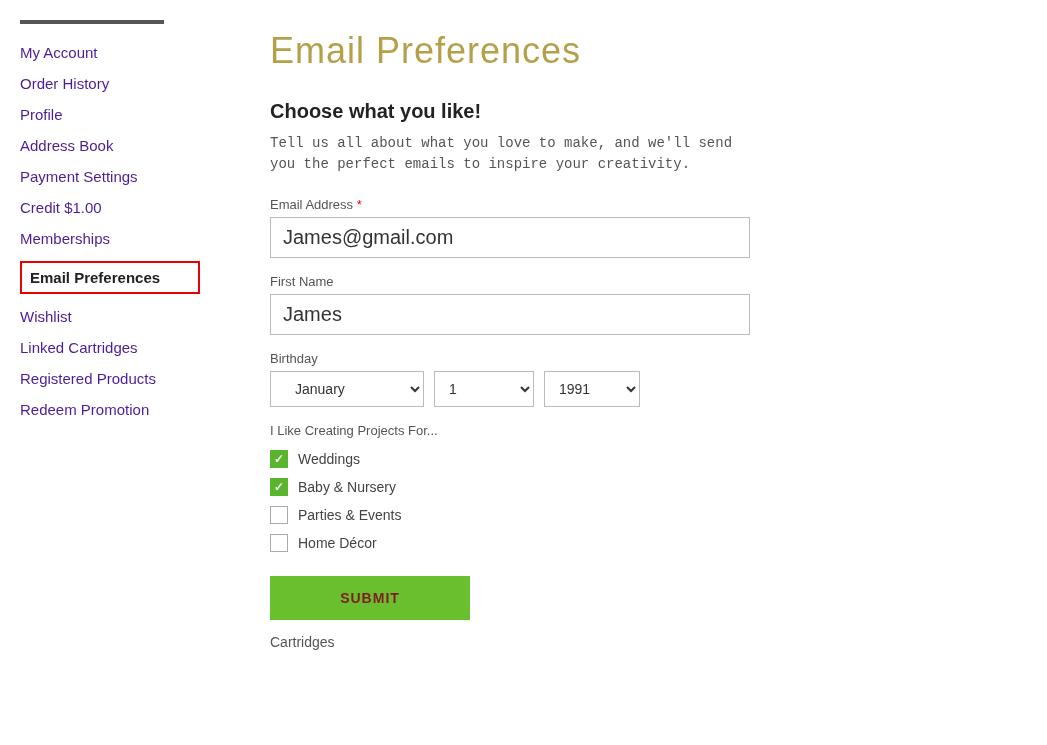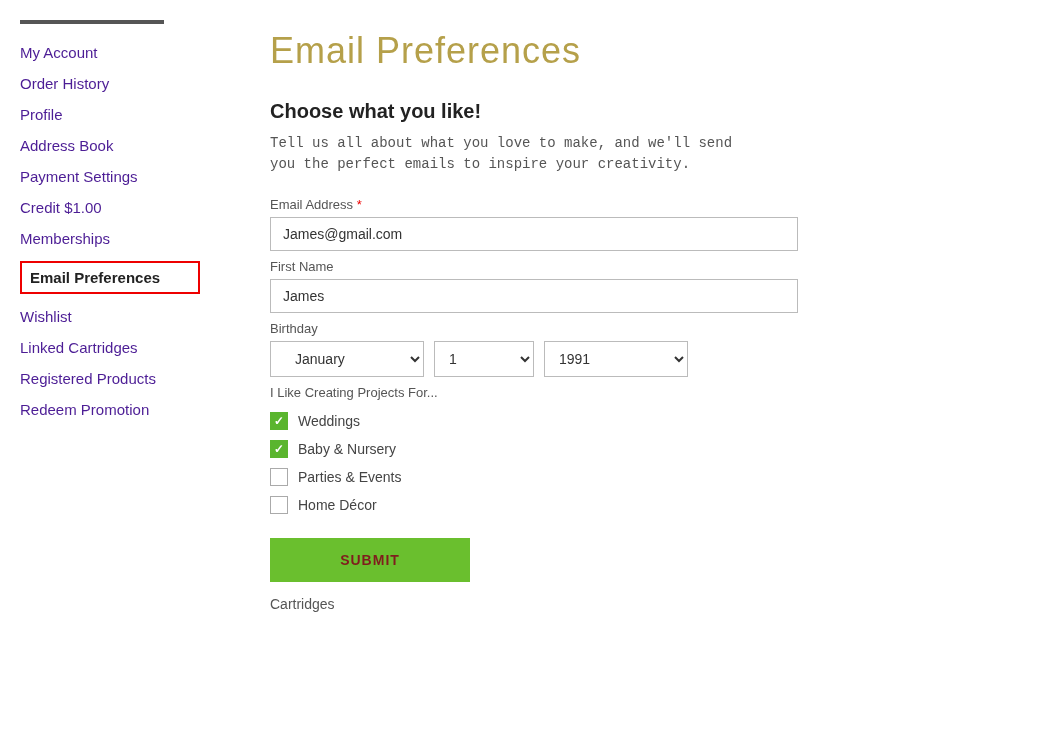--- a/index.html
+++ b/index.html
@@ -69,55 +69,55 @@
       margin-bottom: 10px;
     }
     .section-desc {
       color: #555;
       margin-bottom: 22px;
       line-height: 1.5;
       max-width: 480px;
       font-family: Liberation Mono, monospace;
     }
     .form-group {
-      margin-bottom: 8px;
+      margin-bottom: 16px;
     }
     .form-label {
       display: block;
       color: #555;
       margin-bottom: 5px;
       font-size: 13px;
     }
     .required-star {
       color: #e00;
     }
     .form-input {
-      width: 528px;
+      width: 480px;
       padding: 8px 12px;
       border: 1px solid #bbb;
-      font-size: 14px;
+      font-size: 20px;
       color: #333;
       outline: none;
     }
     .birthday-row {
       display: flex;
       gap: 10px;
     }
     .birthday-select {
       padding: 8px 10px;
       border: 1px solid #bbb;
       font-size: 14px;
       color: #333;
       background: #fff;
       cursor: pointer;
       appearance: auto;
     }
     .birthday-select.month { width: 154px; padding-left: 20px; }
     .birthday-select.day { width: 100px; }
-    .birthday-select.year { width: 144px; }
+    .birthday-select.year { width: 96px; }
     .projects-label {
       color: #555;
       font-size: 13px;
       margin-bottom: 12px;
     }
     .checkbox-list {
       list-style: none;
       margin-bottom: 24px;
     }
     .checkbox-list li {

